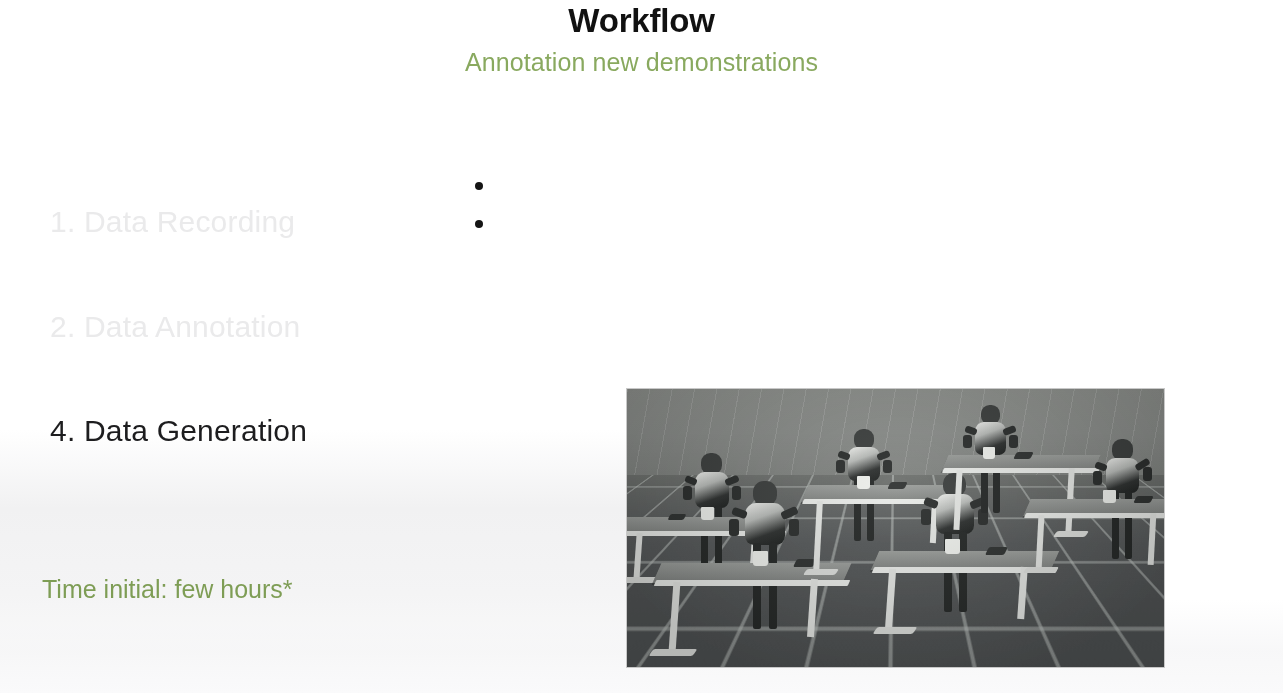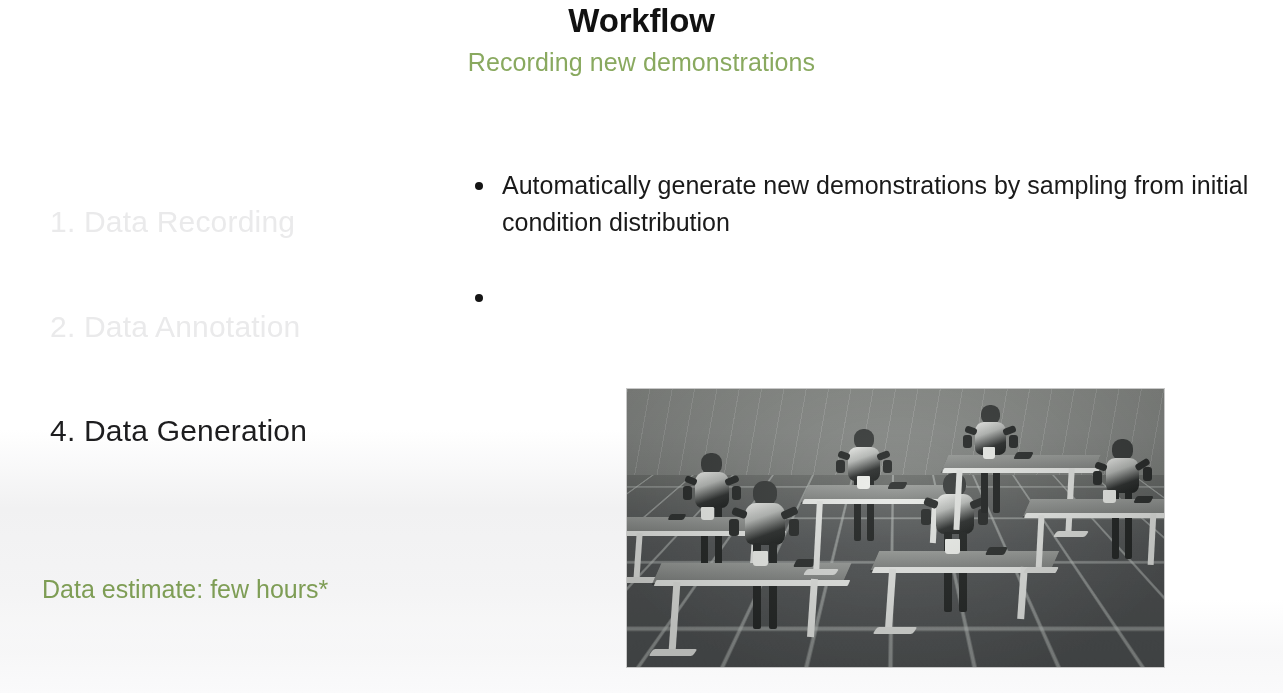--- a/index.html
+++ b/index.html
@@ -227,34 +227,33 @@
 </style>
 </head>
 <body>
 
 <div id="slide">
 
   <div class="bg-wash"></div>
   <div class="bg-wash-2"></div>
 
   <div class="title">Workflow</div>
-  <div class="subtitle">Recording new demonstrations</div>
+  <div class="subtitle">Annotation new demonstrations</div>
 
   <div class="steps">
     <div class="step done s1">1. Data Recording</div>
     <div class="step done s2">2. Data Annotation</div>
     <div class="step active s3">4. Data Generation</div>
   </div>
 
-  <div class="time-estimate">Data estimate: few hours*</div>
+  <div class="time-estimate">Time initial: few hours*</div>
 
   <div class="bullets">
     <div class="bullet">
       <span class="dot"></span>
-      <span>Automatically generate new demonstrations by sampling from initial condition distribution</span>
     </div>
     <div class="bullet">
       <span class="dot"></span>
     </div>
   </div>
 
   <div class="sim-figure">
     <div class="sim-scene">
       <div class="floor-far">
         <div class="grid-far"></div>

